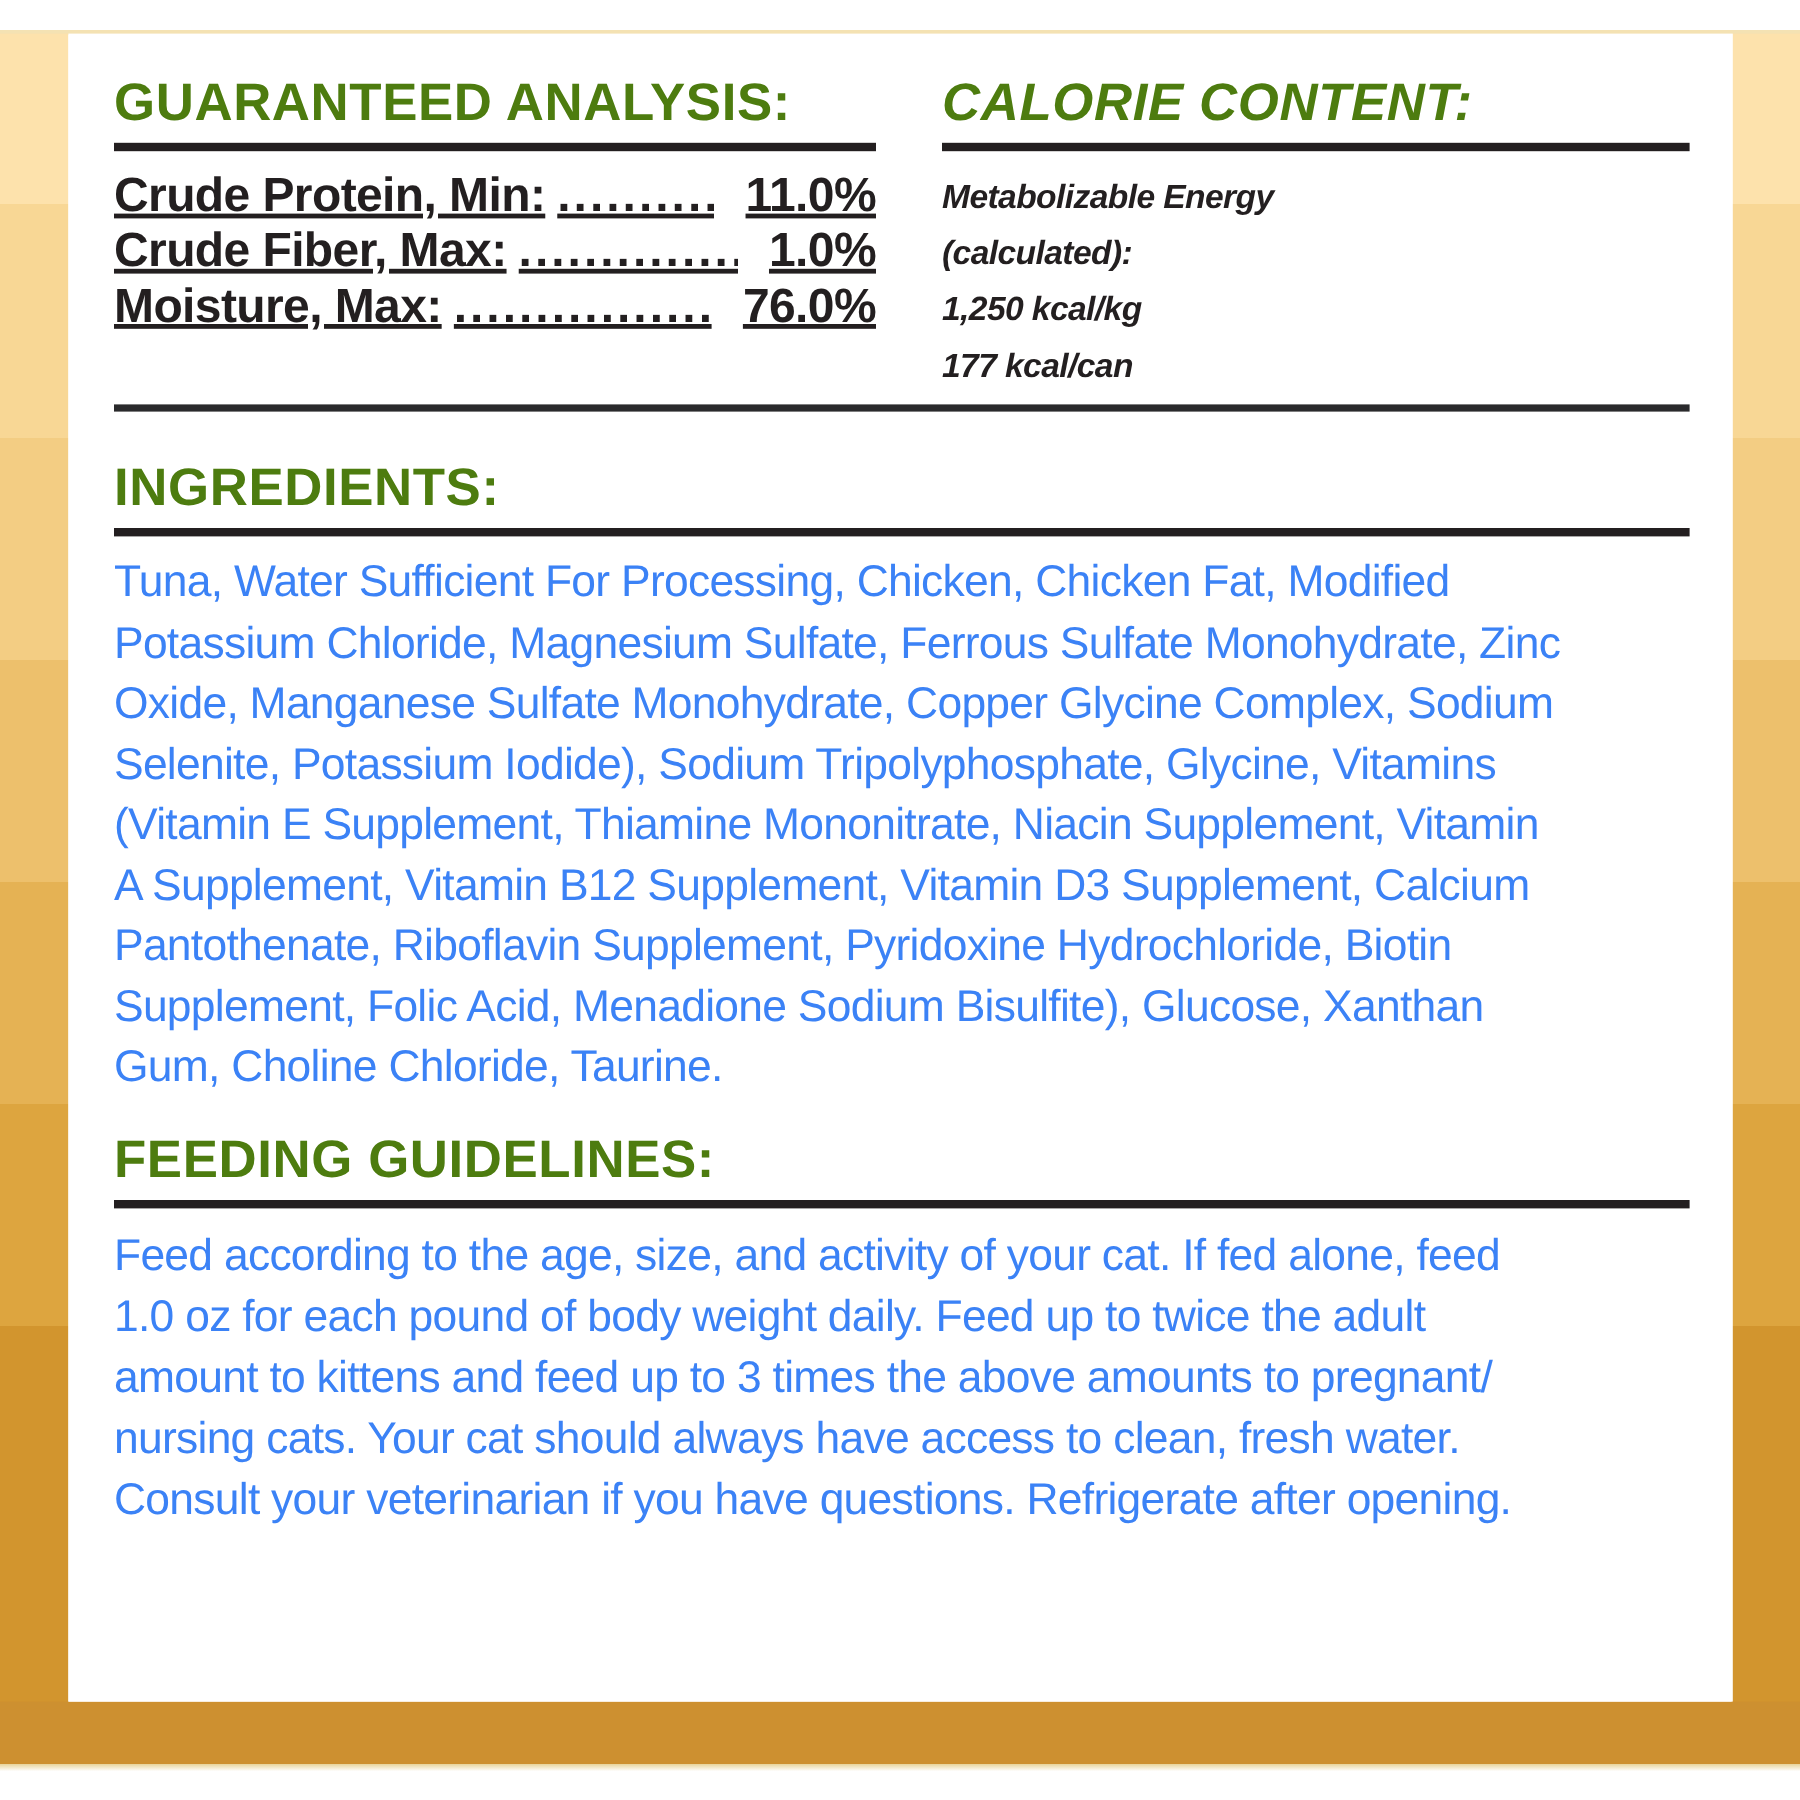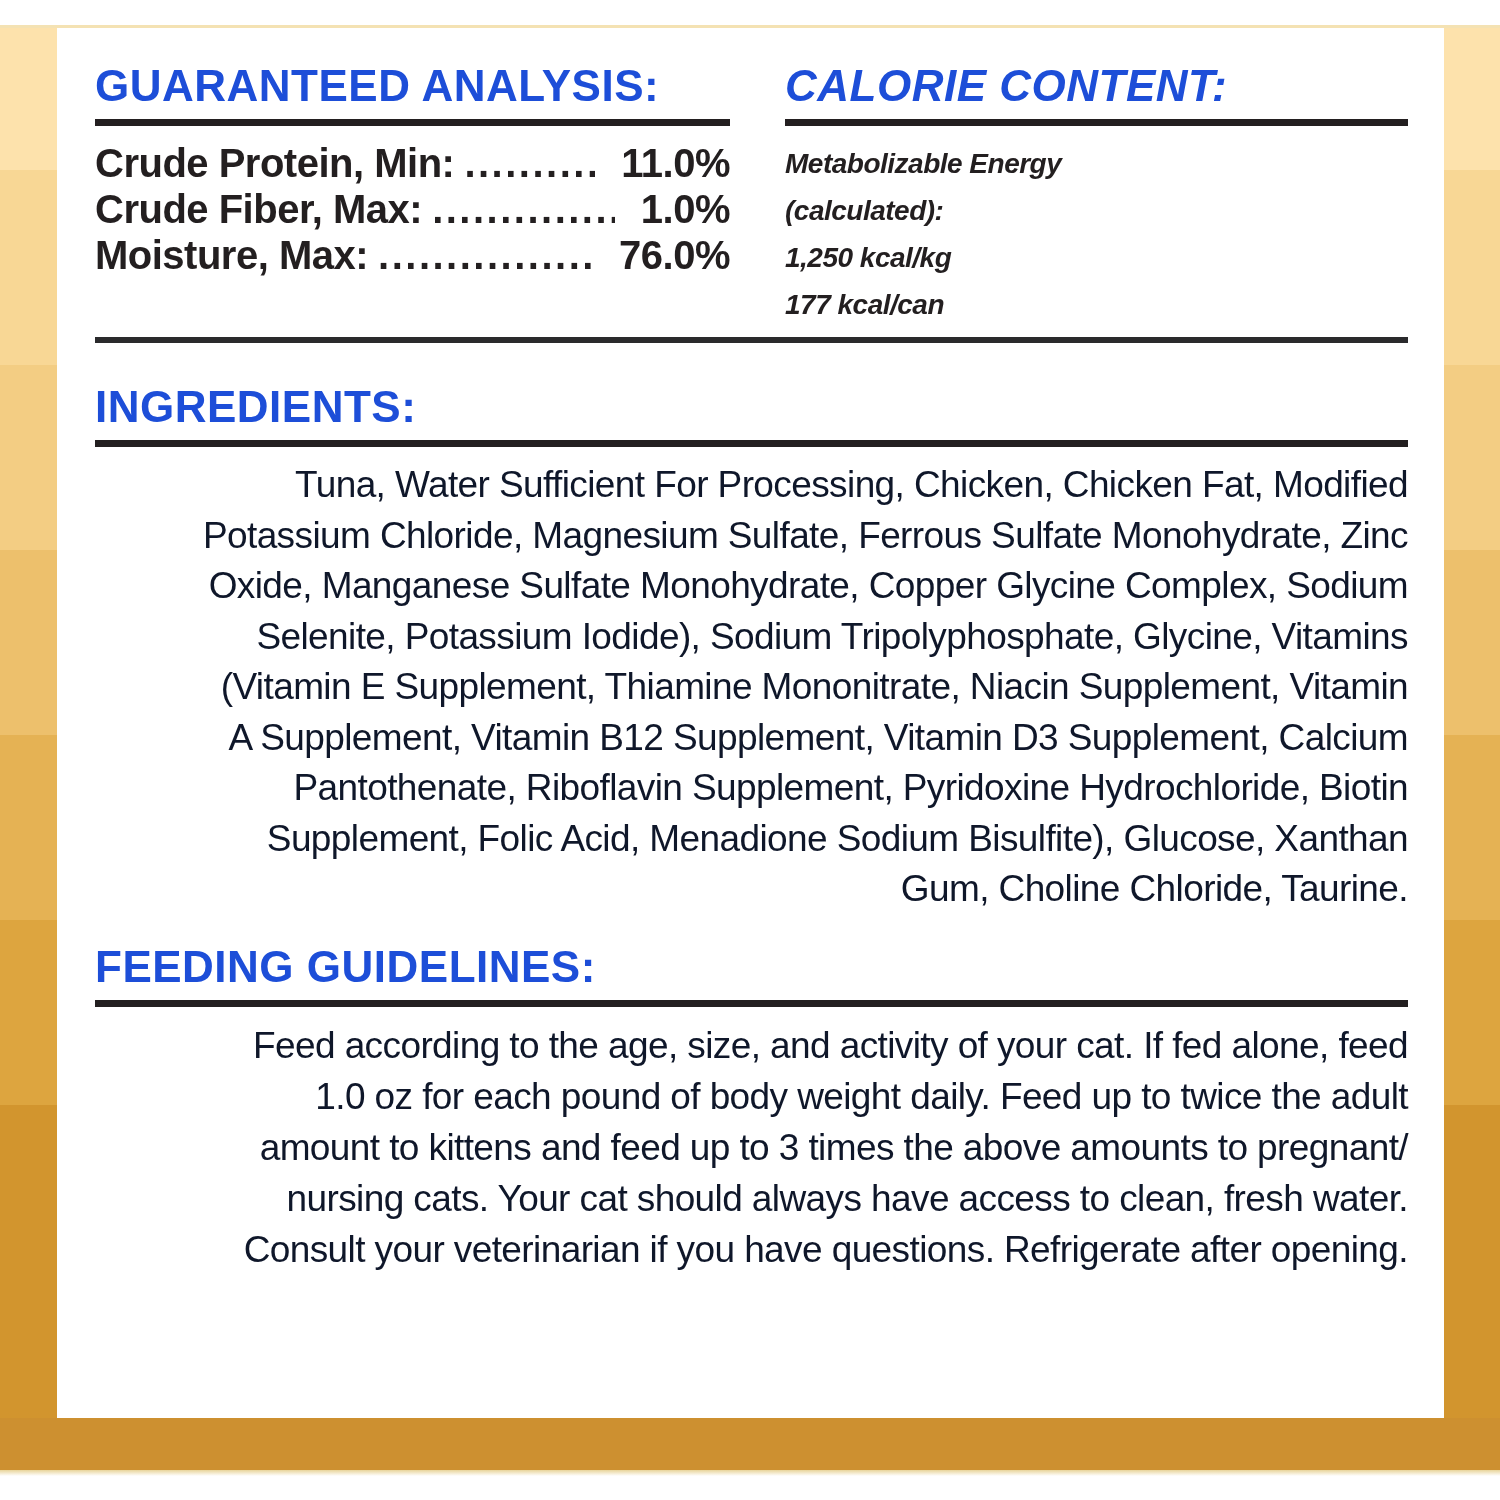--- a/index.html
+++ b/index.html
@@ -39,32 +39,33 @@
   }
 
   
   .content {
     position: absolute; left: 57px; top: 28px; width: 1387px; height: 1390px;
     background: #fff; padding: 34px 36px 0 38px;
   }
 
   h2.heading {
     font-size: 44px; line-height: 48px; font-weight: 700; letter-spacing: 0.5px;
-    color: #1d4ed8; padding-bottom: 9px; border-bottom: 7px solid #231f20;
+    color: #4d7c0f; padding-bottom: 9px; border-bottom: 7px solid #231f20;
   }
 
   .cols { display: flex; gap: 55px; }
   .col-left  { width: 635px; }
   .col-right { width: 623px; font-style: italic; }
 
   .ga-rows { margin-top: 14px; }
   .ga-row {
     display: flex; align-items: flex-end;
     font-size: 40px; line-height: 46px; font-weight: 700; letter-spacing: -0.5px;
     white-space: nowrap;
+    text-decoration: underline;
   }
   .ga-row .leader {
     flex: 1 1 auto; overflow: hidden; white-space: nowrap;
     margin: 0 10px; min-width: 20px;
   }
   .ga-row .leader::after {
     content: "................................................";
     letter-spacing: 2.5px; font-weight: 700;
   }
   .ga-row .value { text-align: right; margin-left: 16px; }
@@ -76,21 +77,21 @@
   }
 
   .section-rule {
     margin-top: 9px; height: 6px; background: #2a2a2c; width: 100%;
   }
 
   .ingredients-section { margin-top: 40px; }
   .body-lines { margin-top: 13px; }
   .body-line {
     font-size: 37px; line-height: 50.5px; font-weight: 400; letter-spacing: -0.6px;
-    color: #0f172a; white-space: nowrap; text-align: right;
+    color: #3b82f6; white-space: nowrap;
   }
 
   .feeding-section { margin-top: 28px; }
   .feeding-section .body-line { line-height: 51px; }
 </style>
 </head>
 <body>
 
 <div class="frame-top-line" style="background-color: rgb(242, 221, 166);"></div>
 <div class="frame-ticks"></div>

